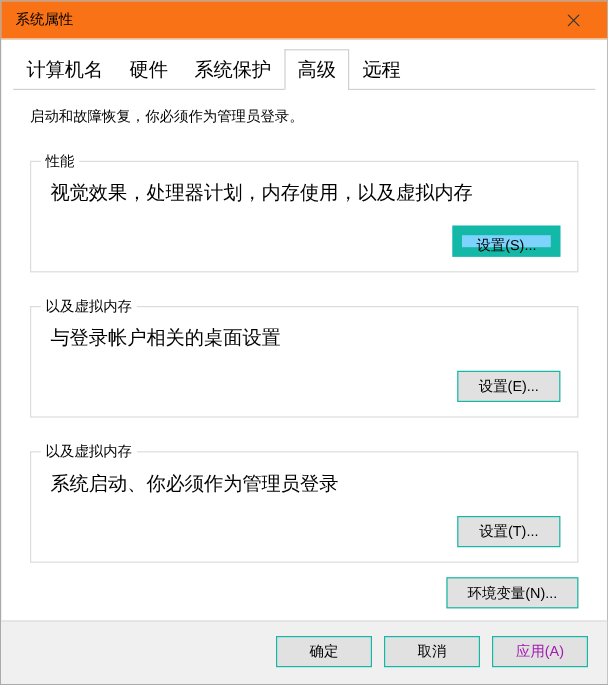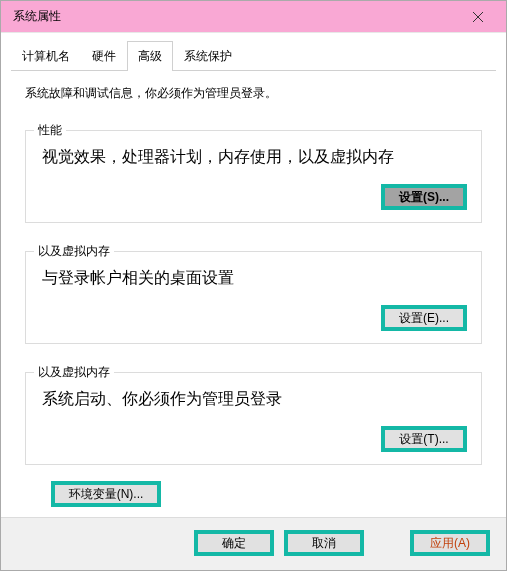--- a/index.html
+++ b/index.html
@@ -17,21 +17,21 @@
       height: 571px;
       border: 1px solid #aaa;
       display: flex;
       flex-direction: column;
     }
     .titlebar {
       height: 32px;
       display: flex;
       align-items: center;
       padding: 0 8px;
-      background: #f9a8d4;
+      background: #f97316;
       border-bottom: 1px solid #e8e8e8;
     }
     .titlebar-title {
       flex: 1;
       font-size: 12px;
       padding-left: 4px;
     }
     .close-btn {
       width: 40px;
       height: 28px;
@@ -57,21 +57,21 @@
       background: #d0d0d0;
       z-index: 0;
     }
     .tab {
       padding: 6px 10px;
       border: 1px solid transparent;
       border-bottom: none;
       cursor: pointer;
       position: relative;
       z-index: 1;
-      font-size: 12px;
+      font-size: 16px;
     }
     .tab.active {
       border-color: #d0d0d0;
       background: #ffffff;
       z-index: 2;
     }
     .tab.active::after {
       content: "";
       position: absolute;
       left: 0; right: 0; bottom: -1px;
@@ -107,38 +107,36 @@
       margin: 4px 0 16px 2px;
     }
     .btn-row {
       display: flex;
       justify-content: flex-end;
     }
     .btn {
       min-width: 86px;
       height: 26px;
       background: #e1e1e1;
-      border: 4px solid #14b8a6;
+      border: 1px solid #14b8a6;
       font-size: 12px;
       cursor: pointer;
       padding: 0 12px;
     }
     .btn.highlight {
-      border: 4px solid #14b8a6;
-      background: #a3a3a3;
-      font-weight: bold;
+      border: 8px solid #14b8a6;
+      background: #7dd3fc;
     }
     .btn:disabled {
-      color: #c2410c;
+      color: #a21caf;
       cursor: default;
-      margin-left: 36px;
     }
     .env-row {
       display: flex;
-      justify-content: flex-start;
+      justify-content: flex-end;
       padding: 0 24px 10px 24px;
       margin-top: -4px;
       margin-left: 26px;
     }
     .bottom-buttons {
       display: flex;
       justify-content: flex-end;
       gap: 10px;
       padding: 12px 16px 14px 7px;
       border-top: 1px solid #dcdcdc;
@@ -159,26 +157,27 @@
       <svg viewBox="0 0 10 10">
         <line x1="0" y1="0" x2="10" y2="10" stroke="#333" stroke-width="1"></line>
         <line x1="10" y1="0" x2="0" y2="10" stroke="#333" stroke-width="1"></line>
       </svg>
     </div>
   </div>
 
   <div class="tabs">
     <div class="tab">计算机名</div>
     <div class="tab">硬件</div>
+    <div class="tab">系统保护</div>
     <div class="tab active">高级</div>
-    <div class="tab">系统保护</div>
+    <div class="tab">远程</div>
   </div>
 
   <div class="tab-content">
-    <div class="intro">系统故障和调试信息，你必须作为管理员登录。</div>
+    <div class="intro">启动和故障恢复，你必须作为管理员登录。</div>
 
     <div class="groupbox">
       <div class="groupbox-title">性能</div>
       <div class="groupbox-desc">视觉效果，处理器计划，内存使用，以及虚拟内存</div>
       <div class="btn-row">
         <button class="btn highlight">设置(S)...</button>
       </div>
     </div>
 
     <div class="groupbox">

